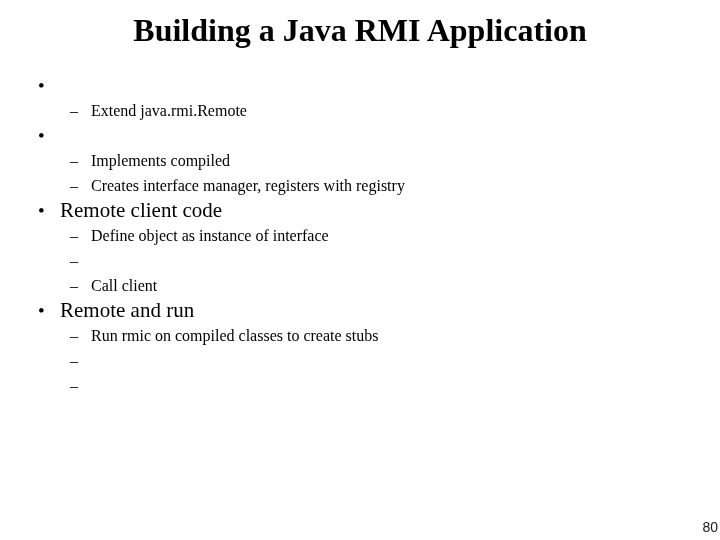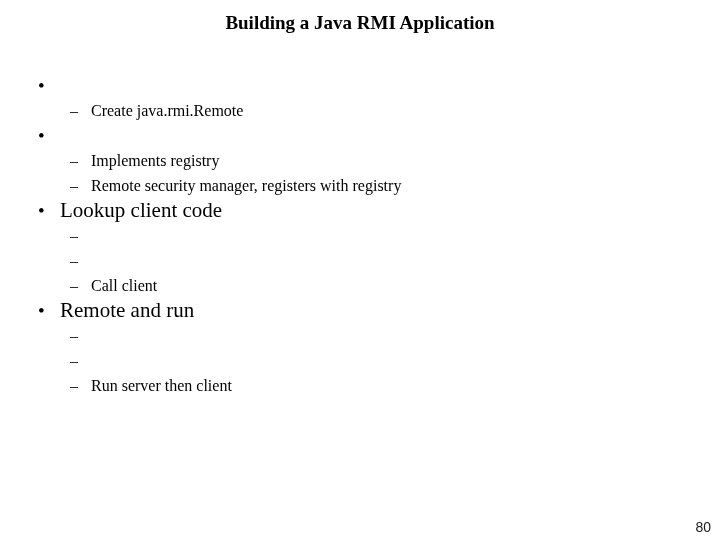--- a/index.html
+++ b/index.html
@@ -18,21 +18,21 @@
   .slide {
     position: absolute;
     inset: 0;
   }
   .slide-title {
     position: absolute;
     top: 12px;
     left: 0;
     right: 0;
     text-align: center;
-    font-size: 19px;
+    font-size: 32px;
     font-weight: bold;
     letter-spacing: 0px;
   }
   .bullets {
     position: absolute;
     top: 73px;
     left: 0;
     right: 0;
   }
   .line {
@@ -52,83 +52,84 @@
   .l2 {
     font-size: 16px;
     padding-left: 70px;
   }
   .l2 .marker {
     width: 21px;
     flex: 0 0 21px;
   }
   .page-number {
     position: absolute;
-    right: 9px;
+    right: 2px;
     bottom: 5px;
     font-family: "Liberation Sans", sans-serif;
     font-size: 14px;
     color: #1a1a1a;
   }
 </style>
 </head>
 <body>
 
 <div class="slide">
 
   <div class="slide-title">Building a Java RMI Application</div>
 
   <div class="bullets">
 
     <div class="line l1">
       <span class="marker">•</span>
     </div>
     <div class="line l2">
       <span class="marker">–</span>
-      <span>Create java.rmi.Remote</span>
+      <span>Extend java.rmi.Remote</span>
     </div>
 
     <div class="line l1">
       <span class="marker">•</span>
     </div>
     <div class="line l2">
       <span class="marker">–</span>
-      <span>Implements registry</span>
+      <span>Implements compiled</span>
     </div>
     <div class="line l2">
       <span class="marker">–</span>
-      <span>Remote security manager, registers with registry</span>
+      <span>Creates interface manager, registers with registry</span>
     </div>
 
     <div class="line l1">
       <span class="marker">•</span>
-      <span>Lookup client code</span>
+      <span>Remote client code</span>
     </div>
     <div class="line l2">
       <span class="marker">–</span>
+      <span>Define object as instance of interface</span>
     </div>
     <div class="line l2">
       <span class="marker">–</span>
     </div>
     <div class="line l2">
       <span class="marker">–</span>
       <span>Call client</span>
     </div>
 
     <div class="line l1">
       <span class="marker">•</span>
       <span>Remote and run</span>
     </div>
     <div class="line l2">
       <span class="marker">–</span>
+      <span>Run rmic on compiled classes to create stubs</span>
     </div>
     <div class="line l2">
       <span class="marker">–</span>
     </div>
     <div class="line l2">
       <span class="marker">–</span>
-      <span>Run server then client</span>
     </div>
 
   </div>
 
   <div class="page-number">80</div>
 
 </div>
 
 </body></html>

